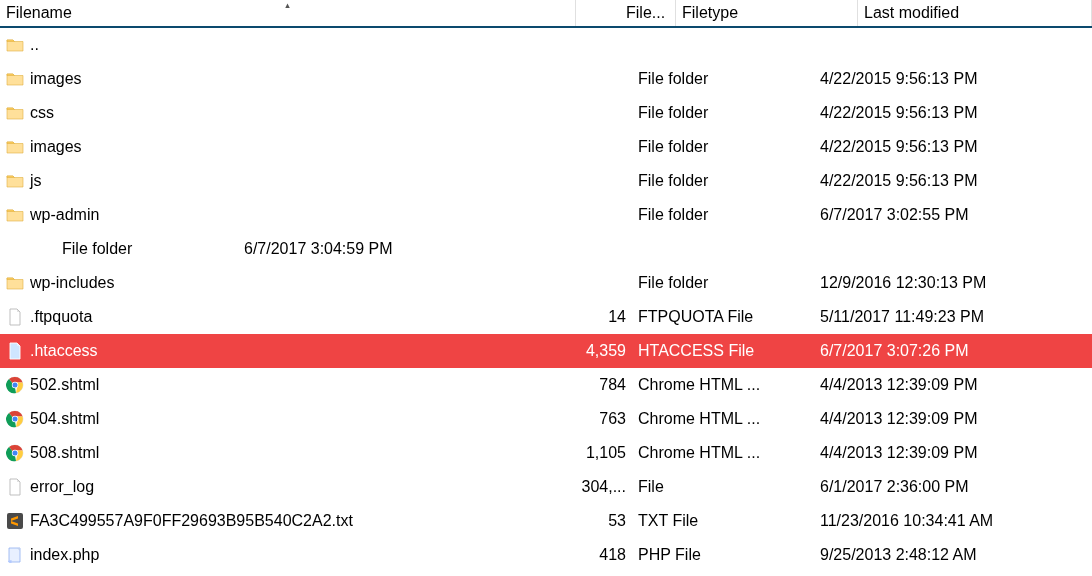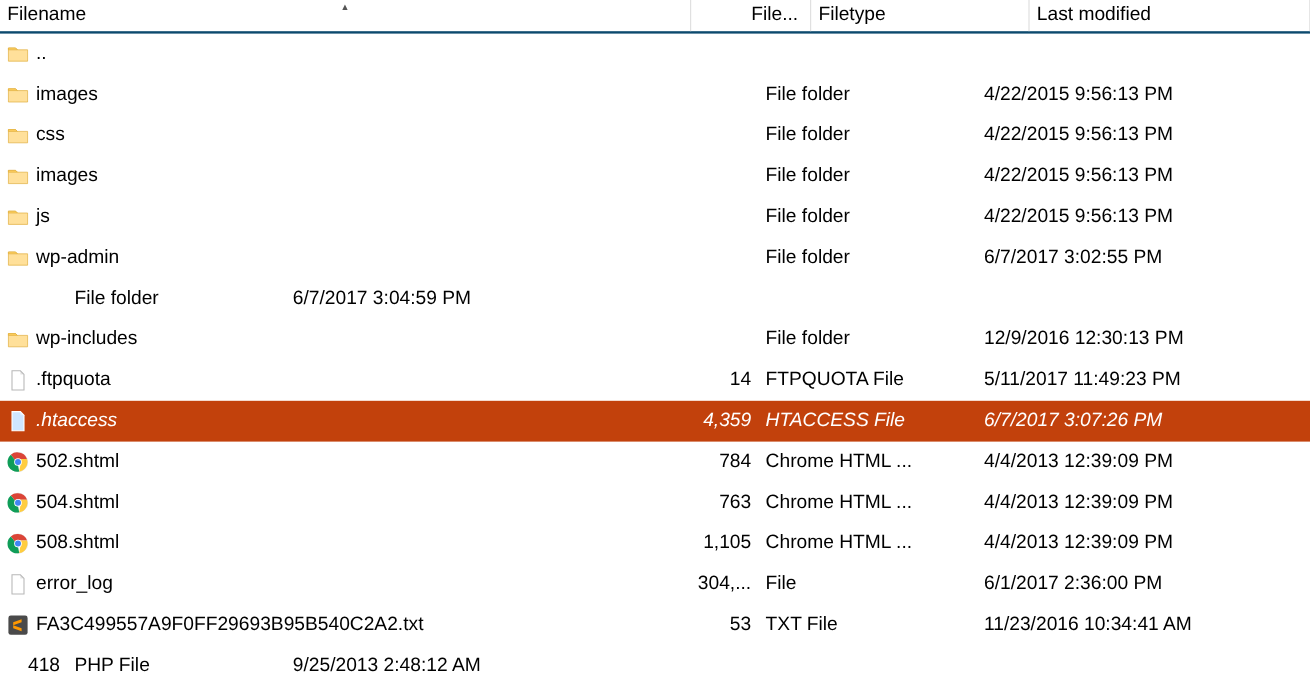--- a/index.html
+++ b/index.html
@@ -41,23 +41,22 @@
       font-size: 9px;
       color: #555;
     }
     .rows { }
     .row {
       display: flex;
       height: 34px;
       align-items: center;
     }
     .row.selected {
-      background: #c2410c;
+      background: #ef4444;
       color: #fff;
-      font-style: italic;
     }
     .cell {
       padding: 0 6px;
       white-space: nowrap;
       overflow: hidden;
       text-overflow: ellipsis;
       display: flex;
       align-items: center;
       height: 100%;
     }
@@ -295,17 +294,27 @@
             <path d="M12 4 L5 6.5 L5 9 L12 6.5 M5 9 L12 11.5 L12 14 L5 11.5 Z" fill="#ff9800"></path>
           </svg>
         </span>
         <span>FA3C499557A9F0FF29693B95B540C2A2.txt</span>
       </div>
       <div class="cell filesize">53</div>
       <div class="cell filetype">TXT File</div>
       <div class="cell modified">11/23/2016 10:34:41 AM</div>
     </div>
     <div class="row">
+      <div class="cell filename">
+        <span class="icon">
+          <svg viewBox="0 0 18 18">
+            <path d="M3 2 L14 2 L14 16 L3 16 Z" fill="#e8f0ff" stroke="#8faef0" stroke-width="0.8"></path>
+            <path d="M14 2 L11 2 L14 5 Z" fill="#c0d0f0"></path>
+            <path d="M2 15 A4 2 0 0 0 5.5 17 L5.5 14 Z" fill="#b0c8ff"></path>
+          </svg>
+        </span>
+        <span>index.php</span>
+      </div>
       <div class="cell filesize">418</div>
       <div class="cell filetype">PHP File</div>
       <div class="cell modified">9/25/2013 2:48:12 AM</div>
     </div>
   </div>
 
 </body></html>

